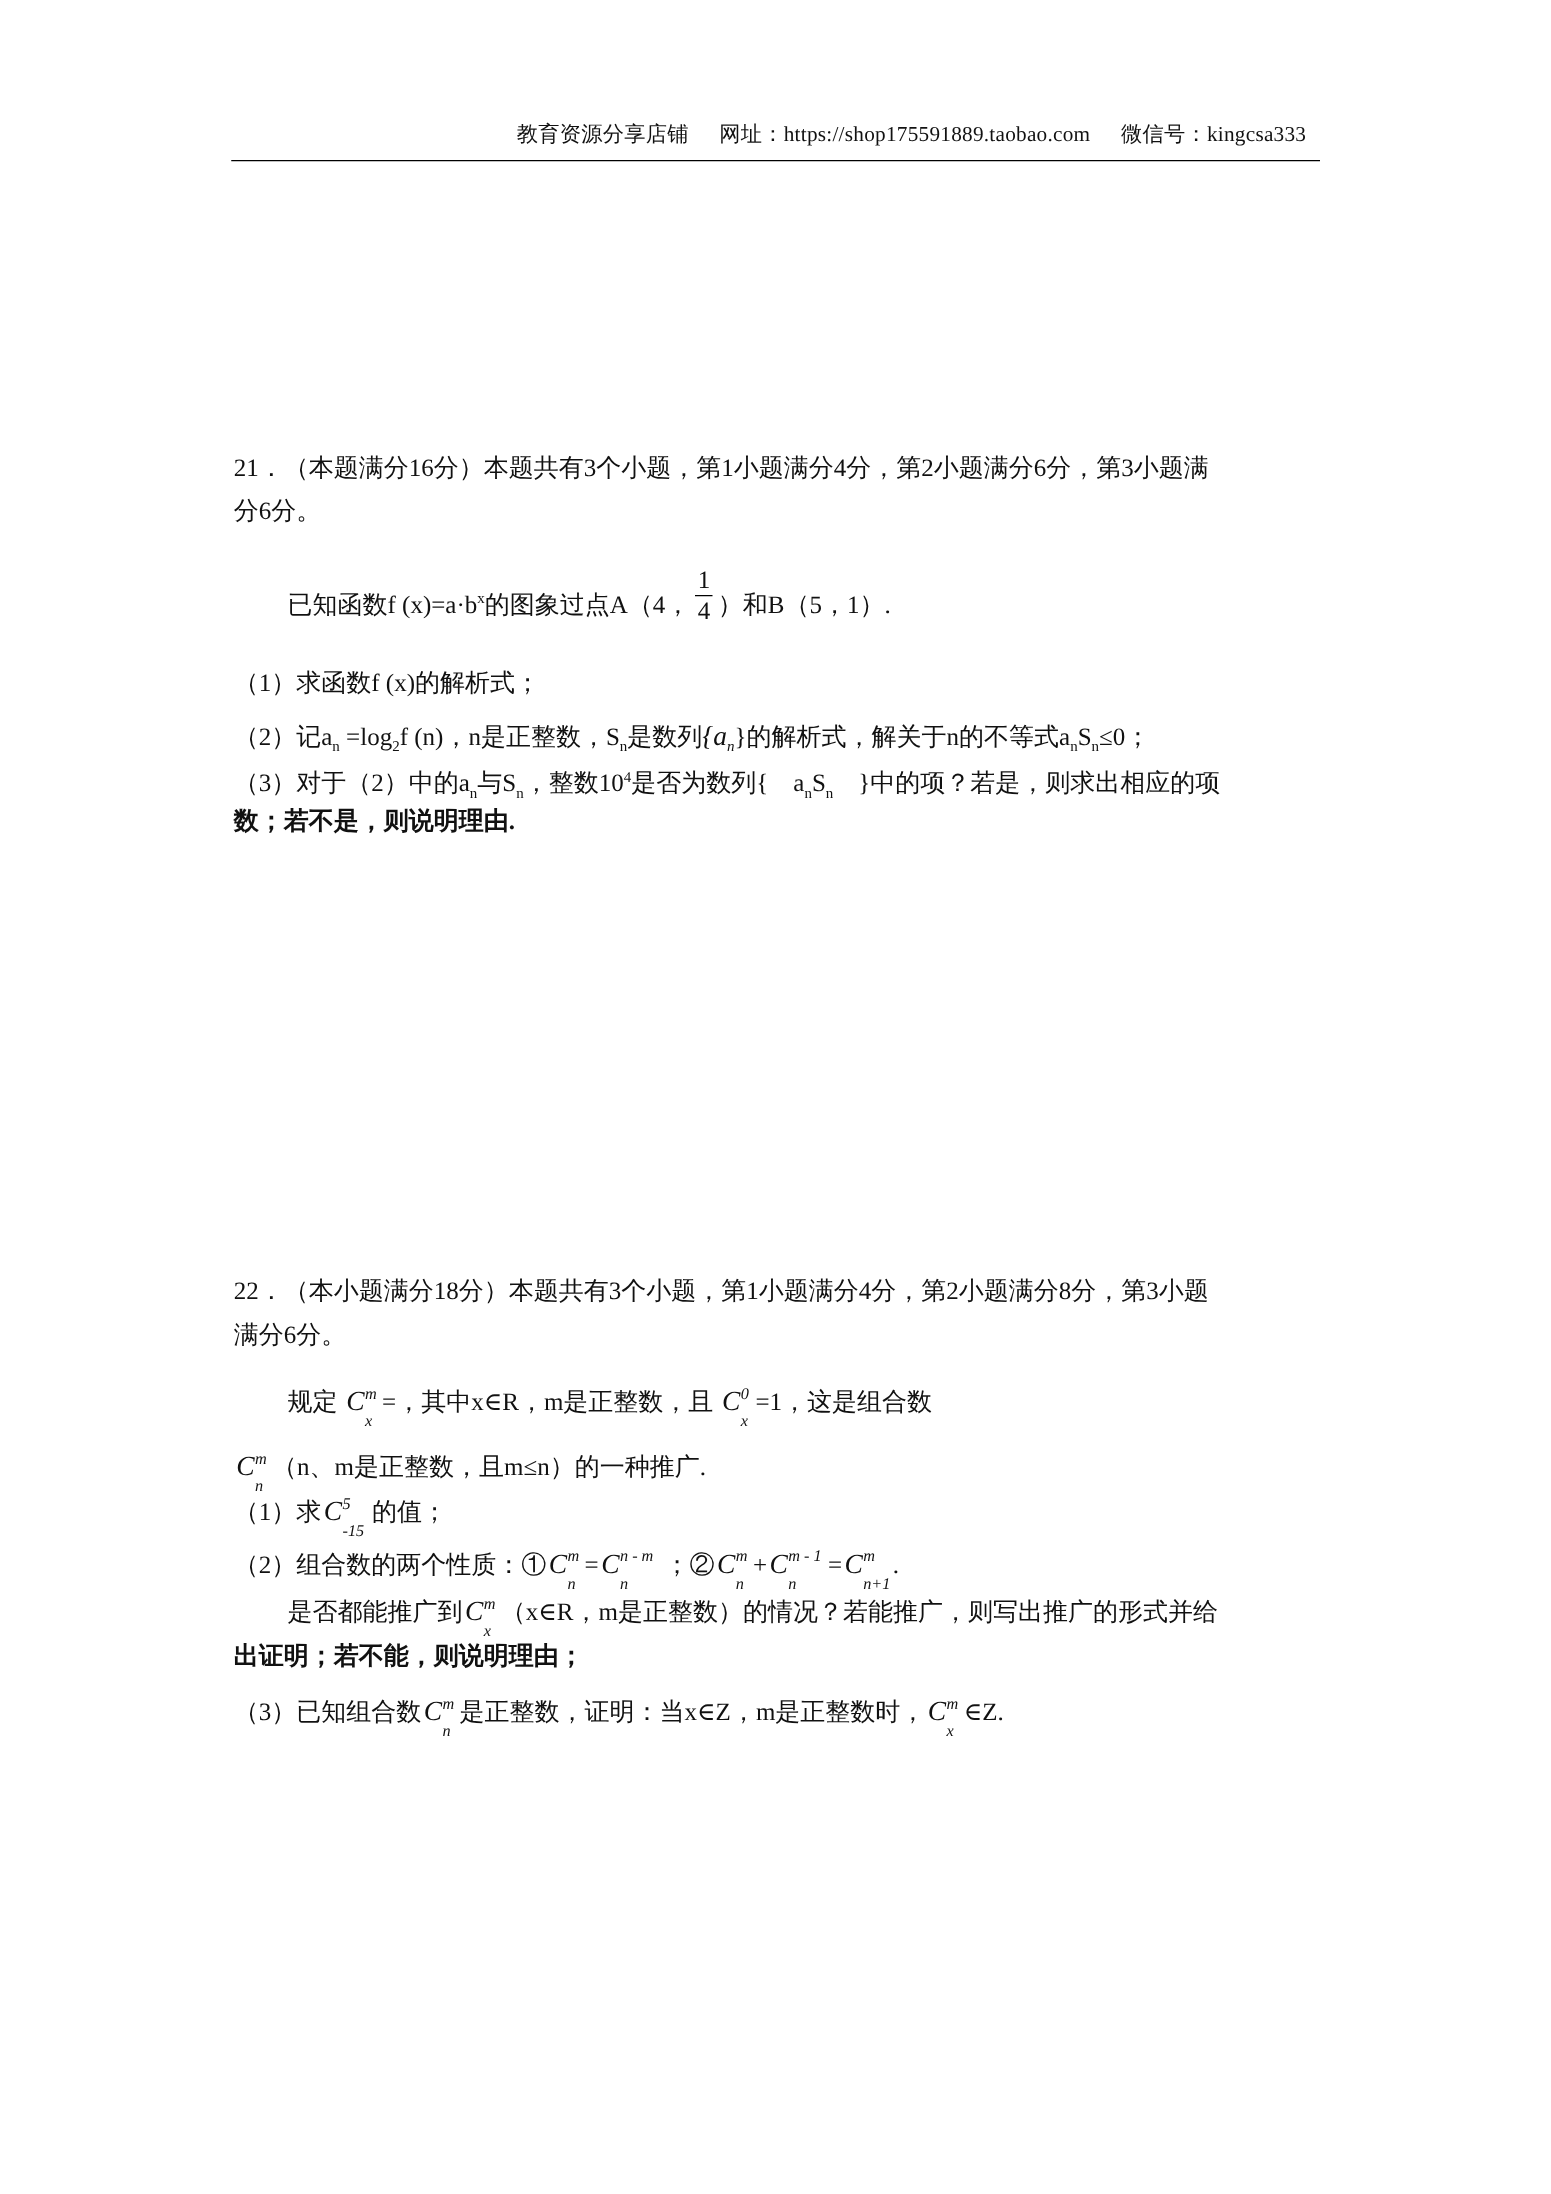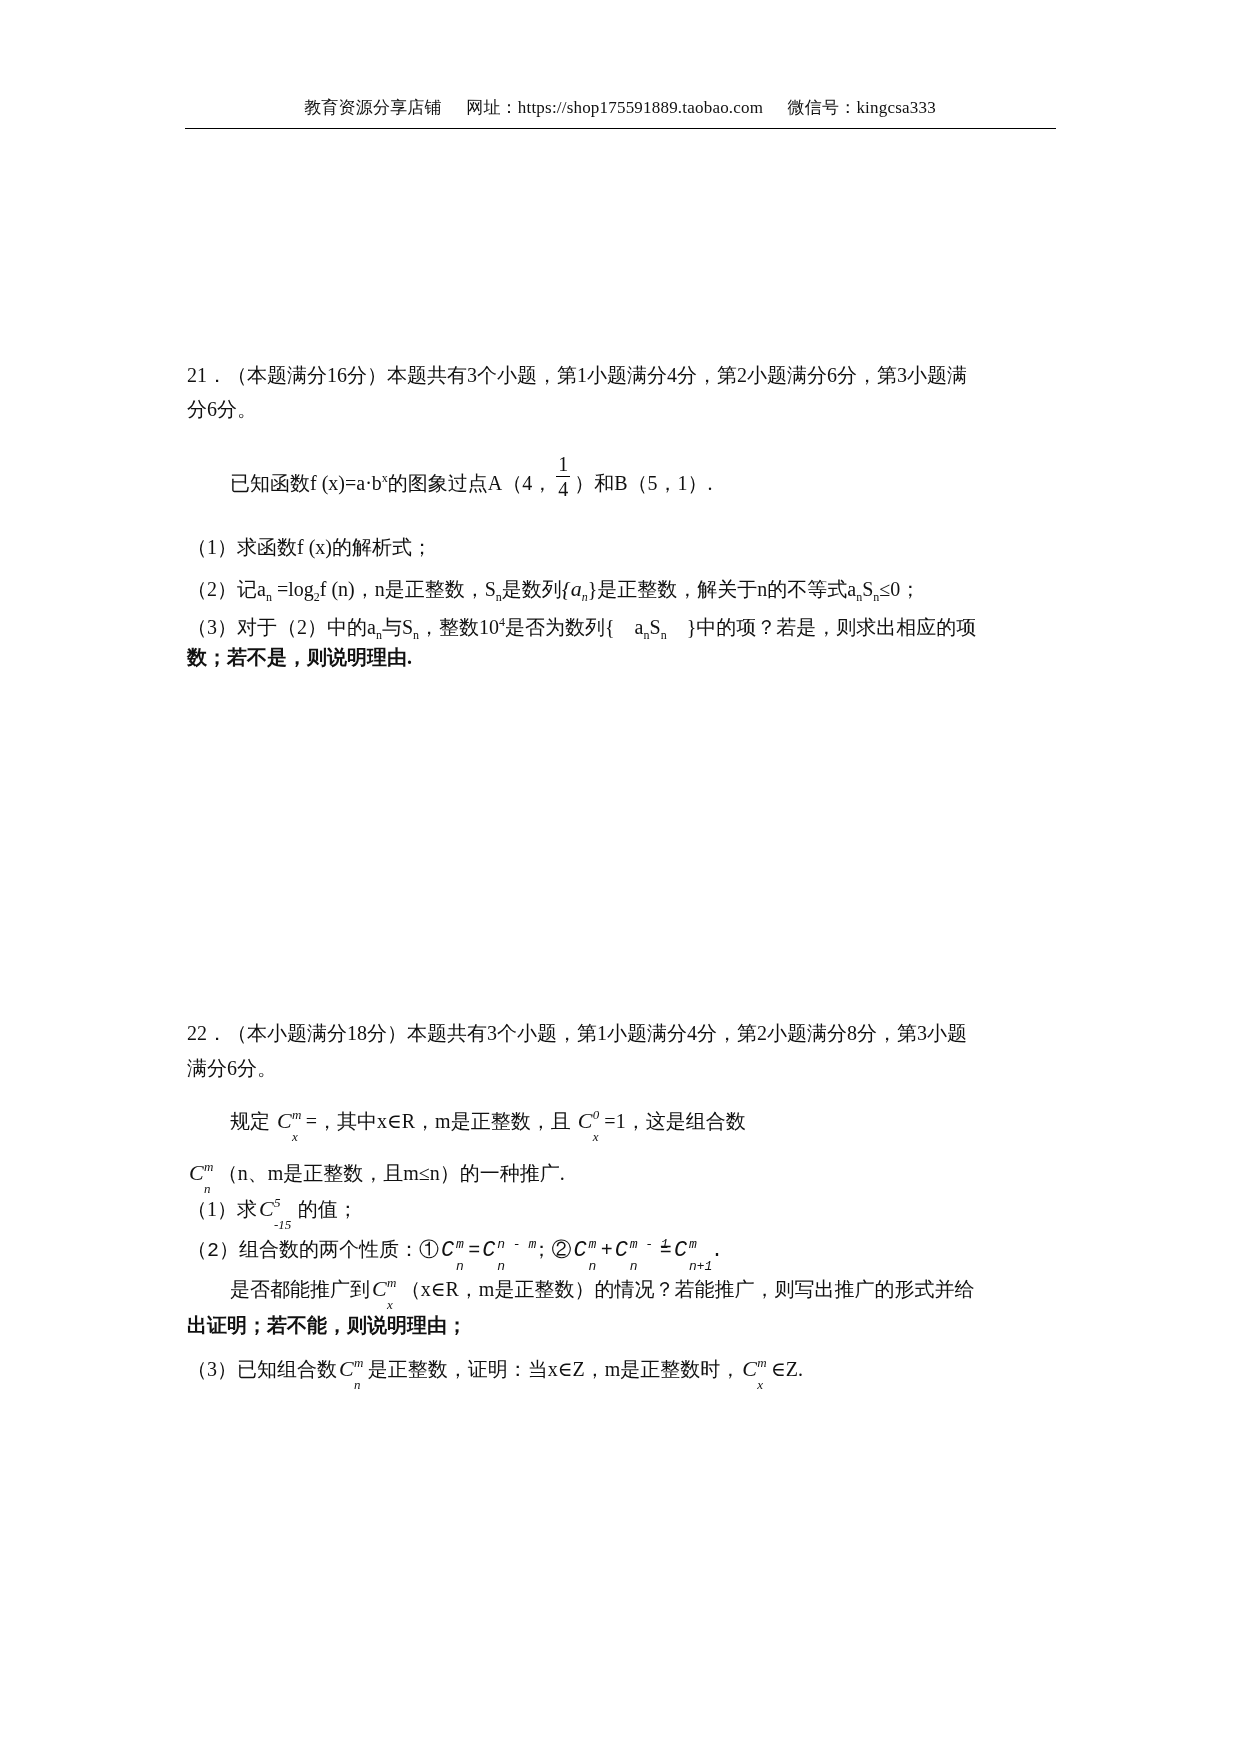--- a/index.html
+++ b/index.html
@@ -1,18 +1,18 @@
 <!DOCTYPE html>
 <html><head>
 <meta charset="utf-8">
 <style>
   html, body { margin:0; padding:0; background:#ffffff; }
   body { width:1241px; height:1755px; position:relative; overflow:hidden;
          font-family:"Liberation Serif","DejaVu Serif",serif; color:#111; }
-  .header { position:absolute; left:185px; top:96px; width:870px; text-align:center;
+  .header { position:absolute; left:185px; top:96px; width:870px; text-align:right;
             font-size:17px; letter-spacing:0.2px; }
   .header span { margin:0 10px; }
   .rule { position:absolute; left:185px; top:128px; width:871px; height:0; border-top:1.5px solid #000; }
   .line { position:absolute; left:187px; font-size:20px; white-space:nowrap; line-height:26px; }
   .indent { left:230px; }
   .math { font-style:italic; font-family:"Liberation Serif","DejaVu Serif",serif; }
   sub, sup { font-size:12px; line-height:0; }
   .comb { display:inline-block; position:relative; font-style:italic; font-size:22px; margin:0 2px; }
   .comb .sp { position:absolute; left:15px; top:-6px; font-size:13px; }
   .comb .sb { position:absolute; left:15px; top:16px; font-size:13px; }
@@ -34,21 +34,21 @@
 <div class="line" style="top:362px;">21．（本题满分16分）本题共有3个小题，第1小题满分4分，第2小题满分6分，第3小题满</div>
 <div class="line" style="top:396px;">分6分。</div>
 
 <div class="line indent" style="top:470px;">
   <span>已知函数f (x)=a·b</span><sup>x</sup><span>的图象过点A（4，</span><span class="frac" style="line-height:24px;margin-top:-18px;"><span class="num">1</span><span class="den">4</span></span><span>）和B（5，1）.</span>
 </div>
 
 <div class="line" style="top:534px;">（1）求函数f (x)的解析式；</div>
 
 <div class="line" style="top:576px;">
-  <span>（2）记a</span><sub>n</sub><span> =log</span><sub>2</sub><span>f (n)，n是正整数，S</span><sub>n</sub><span>是数列</span><span class="math" style="font-size:22px;">{a</span><sub class="math">n</sub><span>}是正整数，解关于n的不等式a</span><sub>n</sub><span>S</span><sub>n</sub><span>≤0；</span>
+  <span>（2）记a</span><sub>n</sub><span> =log</span><sub>2</sub><span>f (n)，n是正整数，S</span><sub>n</sub><span>是数列</span><span class="math" style="font-size:22px;">{a</span><sub class="math">n</sub><span>}的解析式，解关于n的不等式a</span><sub>n</sub><span>S</span><sub>n</sub><span>≤0；</span>
 </div>
 
 <div class="line" style="top:614px;">
   <span>（3）对于（2）中的a</span><sub>n</sub><span>与S</span><sub>n</sub><span>，整数10</span><sup>4</sup><span>是否为数列{　a</span><sub>n</sub><span>S</span><sub>n</sub><span>　}中的项？若是，则求出相应的项</span>
 </div>
 <div class="line" style="top:644px;font-weight:bold;">数；若不是，则说明理由.</div>
 
 <div class="line" style="top:1020px;">22．（本小题满分18分）本题共有3个小题，第1小题满分4分，第2小题满分8分，第3小题</div>
 <div class="line" style="top:1055px;text-align:right;">满分6分。</div>
 
@@ -59,21 +59,21 @@
 </div>
 
 <div class="line" style="top:1160px;">
   <span class="comb"><span>C</span><span class="sp">m</span><span class="sb">n</span><span class="pad" style="width:12px"></span></span><span>（n、m是正整数，且m≤n）的一种推广.</span>
 </div>
 
 <div class="line" style="top:1196px;">
   <span>（1）求</span><span class="comb"><span>C</span><span class="sp">5</span><span class="sb">-15</span><span class="pad" style="width:22px"></span></span><span>的值；</span>
 </div>
 
-<div class="line" style="top:1238px;font-family:Liberation Mono, monospace;">
+<div class="line" style="top:1238px;">
   <span>（2）组合数的两个性质：①</span><span class="comb"><span>C</span><span class="sp">m</span><span class="sb">n</span><span class="pad" style="width:12px"></span></span><span>=</span><span class="comb"><span>C</span><span class="sp">n - m</span><span class="sb">n</span><span class="pad" style="width:34px"></span></span><span>；②</span><span class="comb"><span>C</span><span class="sp">m</span><span class="sb">n</span><span class="pad" style="width:12px"></span></span><span>+</span><span class="comb"><span>C</span><span class="sp">m - 1</span><span class="sb">n</span><span class="pad" style="width:30px"></span></span><span>=</span><span class="comb"><span>C</span><span class="sp">m</span><span class="sb">n+1</span><span class="pad" style="width:22px"></span></span><span>.</span>
 </div>
 
 <div class="line indent" style="top:1276px;">
   <span>是否都能推广到</span><span class="comb"><span>C</span><span class="sp">m</span><span class="sb">x</span><span class="pad" style="width:12px"></span></span><span>（x∈R，m是正整数）的情况？若能推广，则写出推广的形式并给</span>
 </div>
 <div class="line" style="top:1312px;font-weight:bold;">出证明；若不能，则说明理由；</div>
 
 <div class="line" style="top:1356px;">
   <span>（3）已知组合数</span><span class="comb"><span>C</span><span class="sp">m</span><span class="sb">n</span><span class="pad" style="width:12px"></span></span><span>是正整数，证明：当x∈Z，m是正整数时，</span><span class="comb"><span>C</span><span class="sp">m</span><span class="sb">x</span><span class="pad" style="width:12px"></span></span><span>∈Z.</span>

